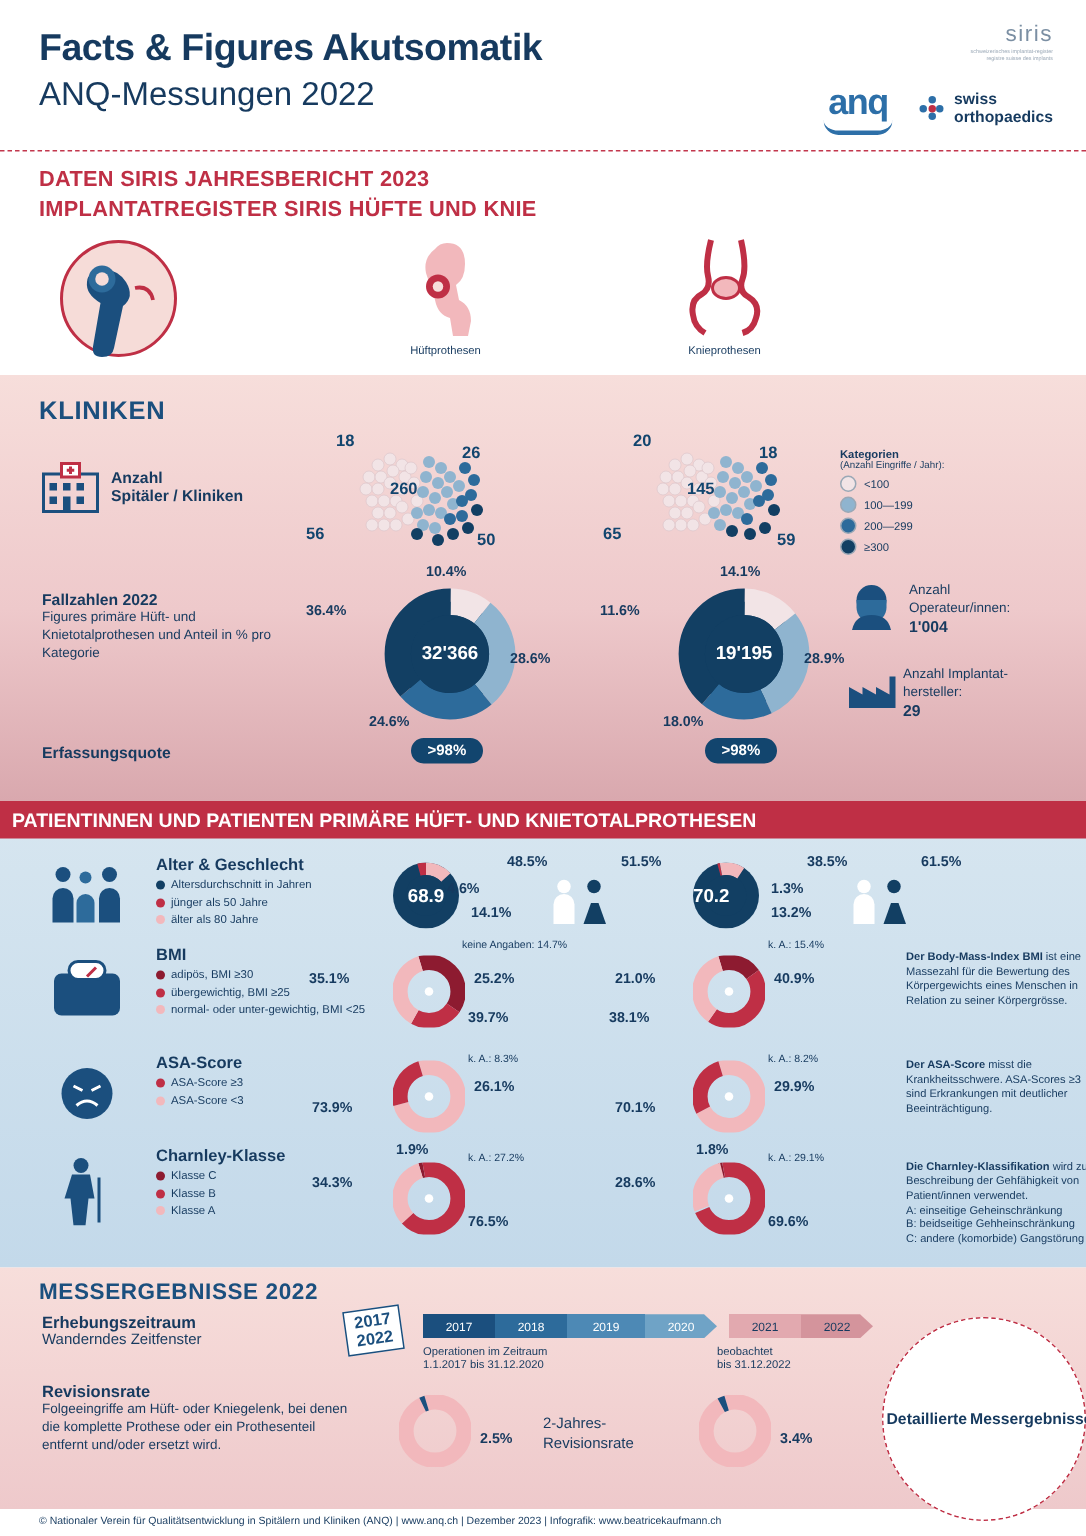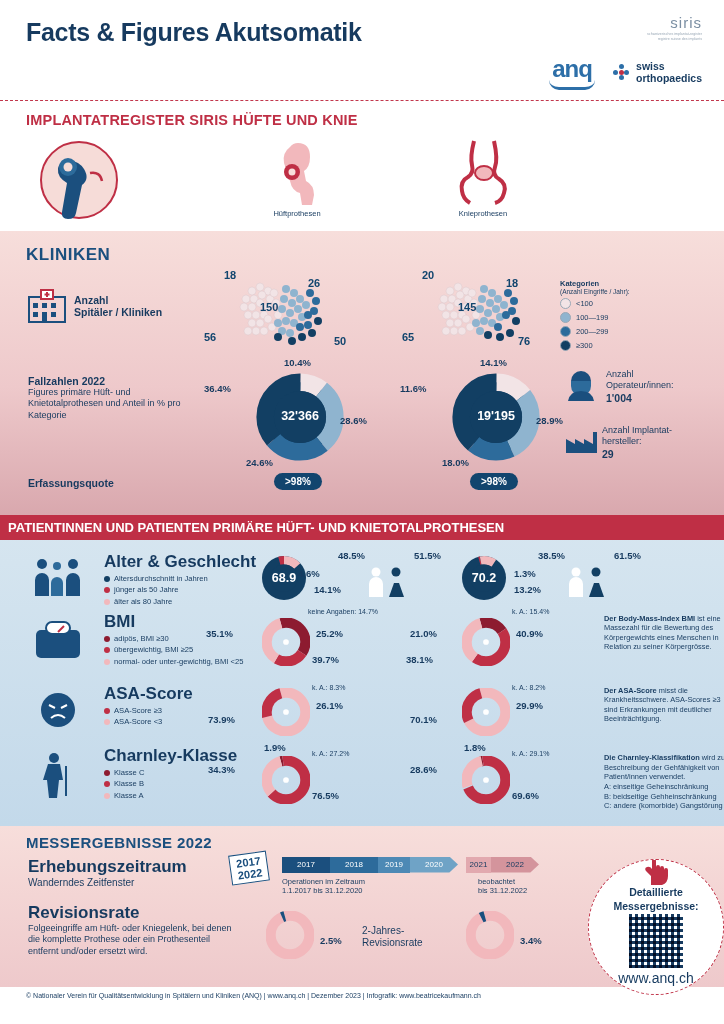--- a/index.html
+++ b/index.html
@@ -60,21 +60,21 @@
   .donut-center { font-size:12.5px; font-weight:bold; color:#ffffff;}
 
   .pill {
     background:#12456e; color:#fff; font-size:10px; font-weight:bold;
     border-radius:11px; padding:3px 11px; display:inline-block;
   }
 
   
   .sec-pat { background:linear-gradient(180deg,#d7e6f0 0%, #c3d9ea 100%); padding:10px 26px 12px 26px;}
   .sec-pat-title { background:#bf2f45; color:#fff; font-weight:bold; font-size:13px; padding:5px 8px; margin:-10px -26px 10px -26px;}
-  .row-lbl { font-weight:bold; font-size:17px; color:#163a5f;}
+  .row-lbl { font-weight:bold; font-size:11px; color:#163a5f;}
   .bullet { display:flex; align-items:flex-start; gap:4px; font-size:7.6px; color:#163a5f; line-height:1.25; margin-top:2px;}
   .bdot { width:6px;height:6px;border-radius:50%;margin-top:2px; flex:none;}
   .sidetext { font-size:7.4px; color:#163a5f; line-height:1.3;}
 
   
   .sec-mess { background:linear-gradient(180deg,#f7dedb 0%, #eec9cb 100%); padding:8px 26px 10px 26px;}
   .mess-title { color:#1b4f7e; font-weight:bold; font-size:15px; letter-spacing:0.4px;}
   .tl-seg { color:#fff; font-size:8px; display:flex; align-items:center; justify-content:center; height:16px;}
 
   .footer { font-size:7px; color:#163a5f; padding:5px 26px; }
@@ -86,20 +86,21 @@
   }
   .circle-white { background:#fff; border-radius:50%; }
 </style>
 </head>
 <body>
 
 <div class="page">
 
   <div class="header">
     <div class="title-main">Facts &amp; Figures Akutsomatik</div>
+    <div class="title-sub">ANQ-Messungen 2022</div>
 
     <div class="logos">
       <div class="logo-siris">siris</div>
       <div class="logo-siris-sub" style="white-space:pre-line">schweizerisches implantat-register
 registre suisse des implants</div>
       <div class="logo-row">
         <div style="text-align:center">
           <div class="anq-logo">anq</div>
           <div class="anq-swoosh"></div>
         </div>
@@ -116,20 +117,21 @@
             <div>orthopaedics</div>
           </div>
         </div>
       </div>
     </div>
   </div>
 
   <div class="rule-dashed"></div>
 
   <div class="sec-siris">
+    <div class="sec-title-red">DATEN SIRIS JAHRESBERICHT 2023</div>
     <div class="sec-title-red">IMPLANTATREGISTER SIRIS HÜFTE UND KNIE</div>
 
     <div class="proth-row">
 
       <div class="hipjoint-circle">
         <svg width="78" height="78" viewBox="0 0 78 78">
           <path d="M20 20 q14 -6 22 6 q6 10 -2 16 l-6 28 q-1 6 -8 6 q-7 0 -6 -7 l5 -29 q-10 -6 -9 -14 q0 -4 4 -6z" fill="#1b4f7e"></path>
           <circle cx="26" cy="24" r="9" fill="#2d6b9b"></circle>
           <circle cx="26" cy="24" r="4.5" fill="#f6dcd8"></circle>
           <path d="M48 30 q10 -2 12 8" stroke="#bf2f45" stroke-width="2.5" fill="none"></path>
@@ -235,23 +237,23 @@
           <g fill="#123f63">
             <circle cx="96" cy="48" r="4"></circle>
               <circle cx="90" cy="60" r="4"></circle>
               <circle cx="80" cy="64" r="4"></circle>
             <circle cx="70" cy="68" r="4"></circle>
               <circle cx="56" cy="64" r="4"></circle>
           </g>
         </svg>
         <div class="num-dark" style="position:absolute;left:2px;top:-4px">18</div>
         <div class="num-dark" style="position:absolute;left:86px;top:4px">26</div>
-        <div class="num-dark" style="position:absolute;left:38px;top:28px">150</div>
+        <div class="num-dark" style="position:absolute;left:38px;top:28px">260</div>
         <div class="num-dark" style="position:absolute;left:-18px;top:58px">56</div>
-        <div class="num-dark" style="position:absolute;left:112px;top:62px">50</div>
+        <div class="num-dark" style="position:absolute;left:96px;top:62px">50</div>
       </div>
 
       <div style="position:absolute;left:394px;top:6px;width:120px;height:86px">
         <svg width="120" height="86" viewBox="0 0 120 86">
           <g fill="#f2e4e6" stroke="#d9c3c7" stroke-width="0.4">
             <circle cx="30" cy="18" r="4"></circle>
               <circle cx="38" cy="14" r="4"></circle>
               <circle cx="46" cy="18" r="4"></circle>
             <circle cx="24" cy="26" r="4"></circle>
               <circle cx="32" cy="26" r="4"></circle>
@@ -302,21 +304,21 @@
             <circle cx="96" cy="48" r="4"></circle>
               <circle cx="90" cy="60" r="4"></circle>
               <circle cx="80" cy="64" r="4"></circle>
             <circle cx="68" cy="62" r="4"></circle>
           </g>
         </svg>
         <div class="num-dark" style="position:absolute;left:2px;top:-4px">20</div>
         <div class="num-dark" style="position:absolute;left:86px;top:4px">18</div>
         <div class="num-dark" style="position:absolute;left:38px;top:28px">145</div>
         <div class="num-dark" style="position:absolute;left:-18px;top:58px">65</div>
-        <div class="num-dark" style="position:absolute;left:98px;top:62px">76</div>
+        <div class="num-dark" style="position:absolute;left:98px;top:62px">59</div>
       </div>
 
       <div style="position:absolute;left:534px;top:12px">
         <div class="legend-title">Kategorien</div>
         <div class="legend-sub">(Anzahl Eingriffe / Jahr):</div>
         <div class="legend-item">
           <span class="legend-dot" style="background:#f2e4e6"></span>
           <span>&lt;100</span>
           </div>
         <div class="legend-item">
@@ -452,21 +454,21 @@
           <path d="M25 31 l5 -14 h5 l5 14z" fill="#123f63"></path>
       </svg>
 
       <div style="position:absolute;left:436px;top:6px">
         <svg width="44" height="44" viewBox="0 0 42 42">
           <circle cx="21" cy="21" r="21" fill="#123f63"></circle>
           <circle cx="21" cy="21" r="17" fill="none" stroke="#bf2f45" stroke-width="8" stroke-dasharray="1.3 98.7" stroke-dashoffset="25"></circle>
           <circle cx="21" cy="21" r="17" fill="none" stroke="#f2b8bc" stroke-width="8" stroke-dasharray="13.2 86.8" stroke-dashoffset="23.7"></circle>
           <circle cx="21" cy="21" r="13" fill="#123f63"></circle>
         </svg>
-        <div class="donut-center" style="position:absolute;left:0;top:15px;width:44px;text-align:center">70.2</div>
+        <div class="donut-center" style="position:absolute;left:0;top:15px;width:44px;text-align:left">70.2</div>
       </div>
       <div class="pct" style="position:absolute;left:488px;top:18px">1.3%</div>
       <div class="pct" style="position:absolute;left:488px;top:34px">13.2%</div>
       <div class="pct" style="position:absolute;left:512px;top:0">38.5%</div>
       <div class="pct" style="position:absolute;left:588px;top:0">61.5%</div>
       <svg width="46" height="32" viewBox="0 0 46 32" style="position:absolute;left:538px;top:16px">
         <circle cx="12" cy="6" r="4.5" fill="#ffffff"></circle>
           <path d="M5 31 v-13 a7 7 0 0 1 14 0 v13" fill="#ffffff"></path>
         <circle cx="32" cy="6" r="4.5" fill="#123f63"></circle>
           <path d="M25 31 l5 -14 h5 l5 14z" fill="#123f63"></path>
@@ -638,23 +640,23 @@
       </div>
 
       <div style="position:absolute;left:204px;top:-2px;background:#fff;border:1.5px solid #1b4f7e;padding:2px 6px;transform:rotate(-8deg);text-align:center">
         <div style="font-size:11px;font-weight:bold;color:#1b4f7e">2017</div>
         <div style="font-size:11px;font-weight:bold;color:#1b4f7e">2022</div>
       </div>
 
       <div style="position:absolute;left:256px;top:2px;display:flex">
         <div class="tl-seg" style="background:#1b4f7e;width:48px">2017</div>
         <div class="tl-seg" style="background:#2d6b9b;width:48px">2018</div>
-        <div class="tl-seg" style="background:#4d89b5;width:32px">2019</div>
+        <div class="tl-seg" style="background:#4d89b5;width:52px">2019</div>
         <div class="tl-seg" style="background:#6fa3c6;width:48px;clip-path:polygon(0 0,82% 0,100% 50%,82% 100%,0 100%)">2020</div>
-        <div class="tl-seg" style="background:#e2a9af;width:25px;color:#163a5f;margin-left:8px">2021</div>
+        <div class="tl-seg" style="background:#e2a9af;width:48px;color:#163a5f;margin-left:8px">2021</div>
         <div class="tl-seg" style="background:#d4949c;width:48px;color:#163a5f;clip-path:polygon(0 0,82% 0,100% 50%,82% 100%,0 100%)">2022</div>
       </div>
       <div style="position:absolute;left:256px;top:22px;font-size:7.5px;color:#163a5f;white-space:pre-line">Operationen im Zeitraum
 1.1.2017 bis 31.12.2020</div>
       <div style="position:absolute;left:452px;top:22px;font-size:7.5px;color:#163a5f;white-space:pre-line">beobachtet
 bis 31.12.2022</div>
     </div>
 
     <div style="position:relative;height:74px;margin-top:4px">
       <div style="position:absolute;left:2px;top:0;width:210px">
@@ -673,21 +675,21 @@
 Revisionsrate</div>
 
       <div style="position:absolute;left:440px;top:8px">
         <svg width="48" height="48" viewBox="0 0 42 42">
           <circle cx="21" cy="21" r="17" fill="none" stroke="#f2b8bc" stroke-width="9" stroke-dasharray="96.6 3.4" stroke-dashoffset="25"></circle>
           <circle cx="21" cy="21" r="17" fill="none" stroke="#1b4f7e" stroke-width="9" stroke-dasharray="3.4 96.6" stroke-dashoffset="28.4"></circle>
         </svg>
       </div>
       <div class="pct" style="position:absolute;left:494px;top:32px">3.4%</div>
 
-      <div class="circle-white" style="position:absolute;left:562px;top:-44px;width:136px;height:136px;border:1.5px dashed #bf2f45;display:flex;flex-direction:column;align-items:center;justify-content:flex-start;gap:2px">
+      <div class="circle-white" style="position:absolute;left:562px;top:-44px;width:136px;height:136px;border:1.5px dashed #bf2f45;display:flex;flex-direction:row;align-items:center;justify-content:space-between;gap:2px">
         <svg width="30" height="26" viewBox="0 0 30 26" style="margin-bottom:-2px">
           <path d="M10 25 v-9 l-5 -5 q-2 -3 1 -4 q3 -1 5 2 v-8 q0 -2 2 -2 q2 0 2 2 v6 q0-2 2-2 q2 0 2 2 v1 q0-2 2-2 q2 0 2 2 v2 q0-2 2-2 q2 0 2 2 v6 q0 7 -6 9z" fill="#bf2f45"></path>
         </svg>
         <div style="font-size:10.5px;font-weight:bold;color:#163a5f">Detaillierte</div>
         <div style="font-size:10.5px;font-weight:bold;color:#163a5f">Messergebnisse:</div>
         <div class="qr"></div>
         <div style="font-size:14px;color:#163a5f">www.anq.ch</div>
       </div>
     </div>
   </div>

